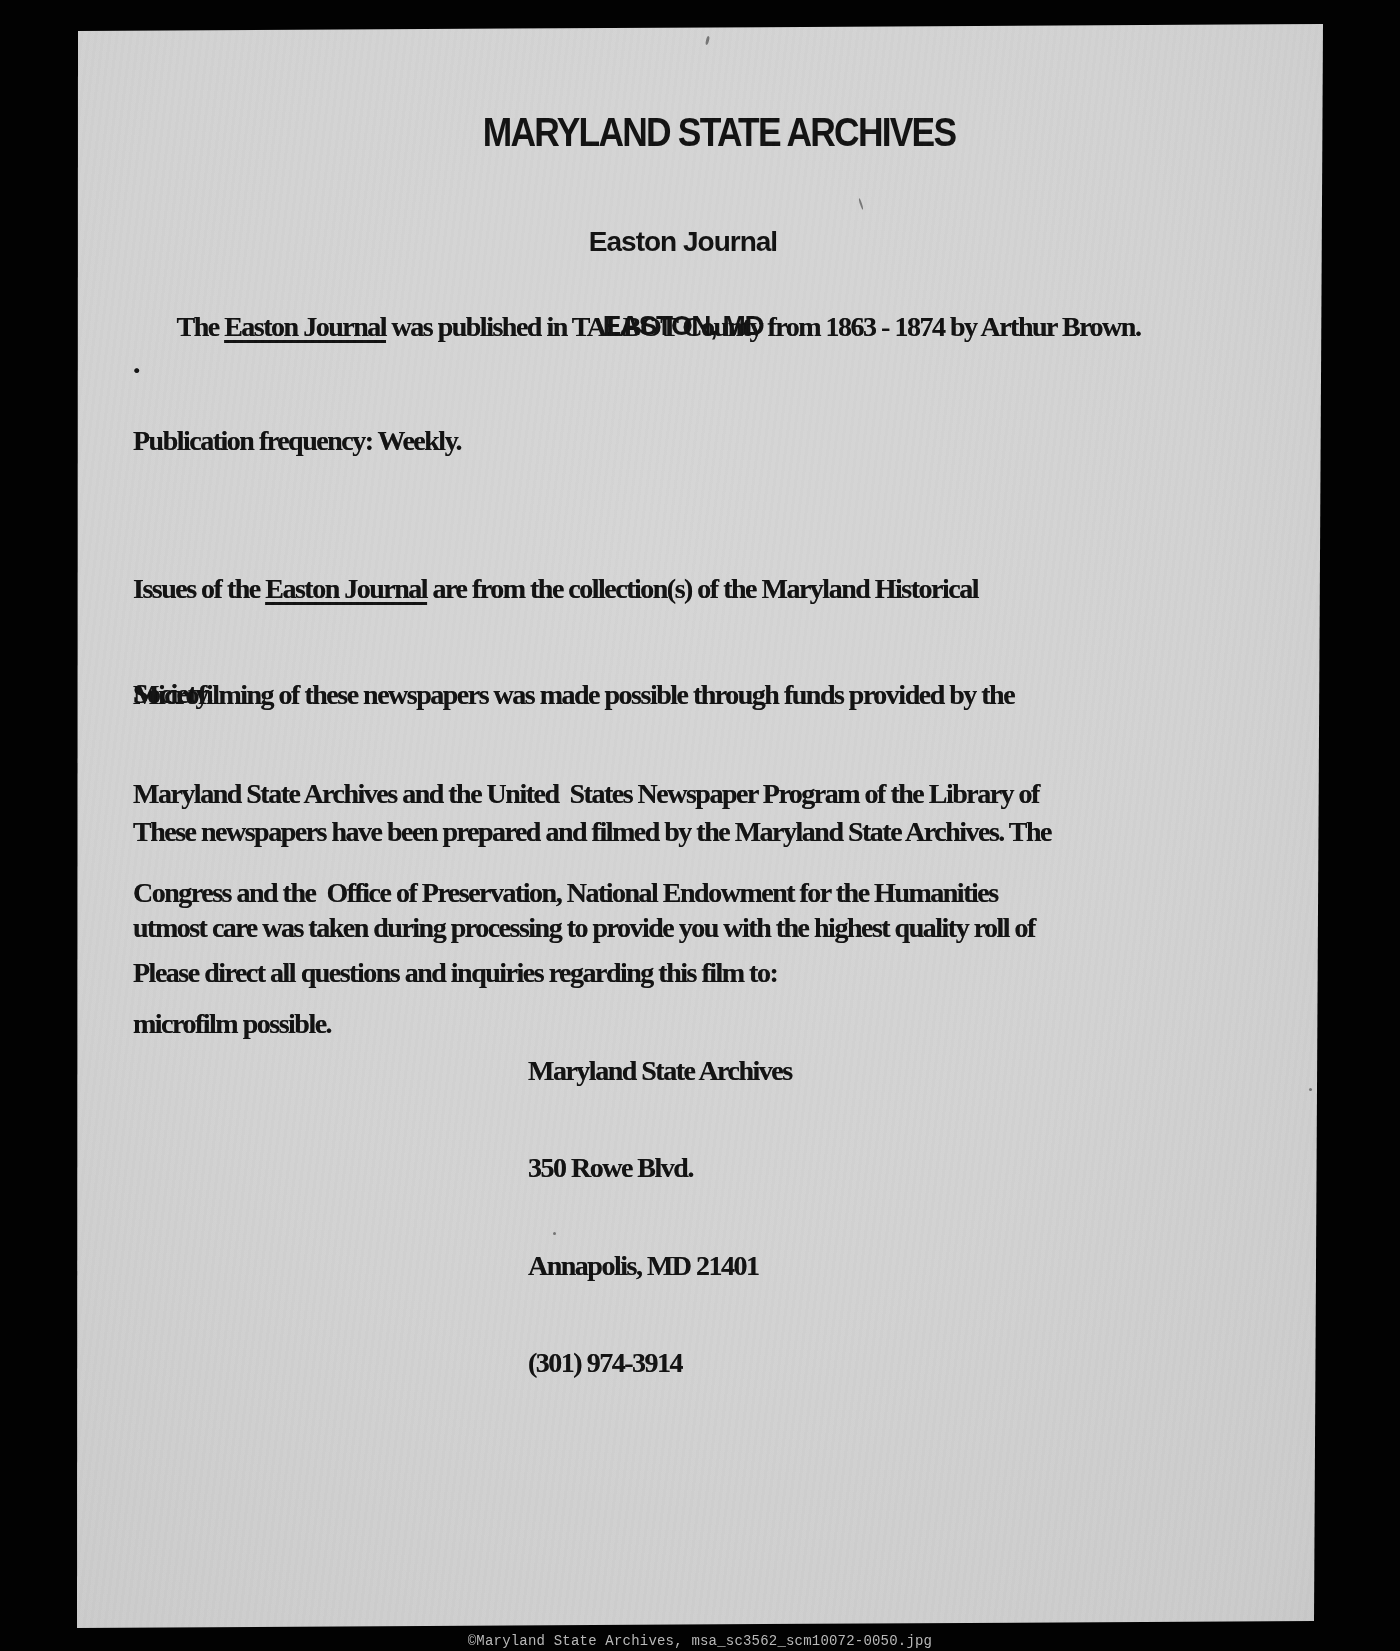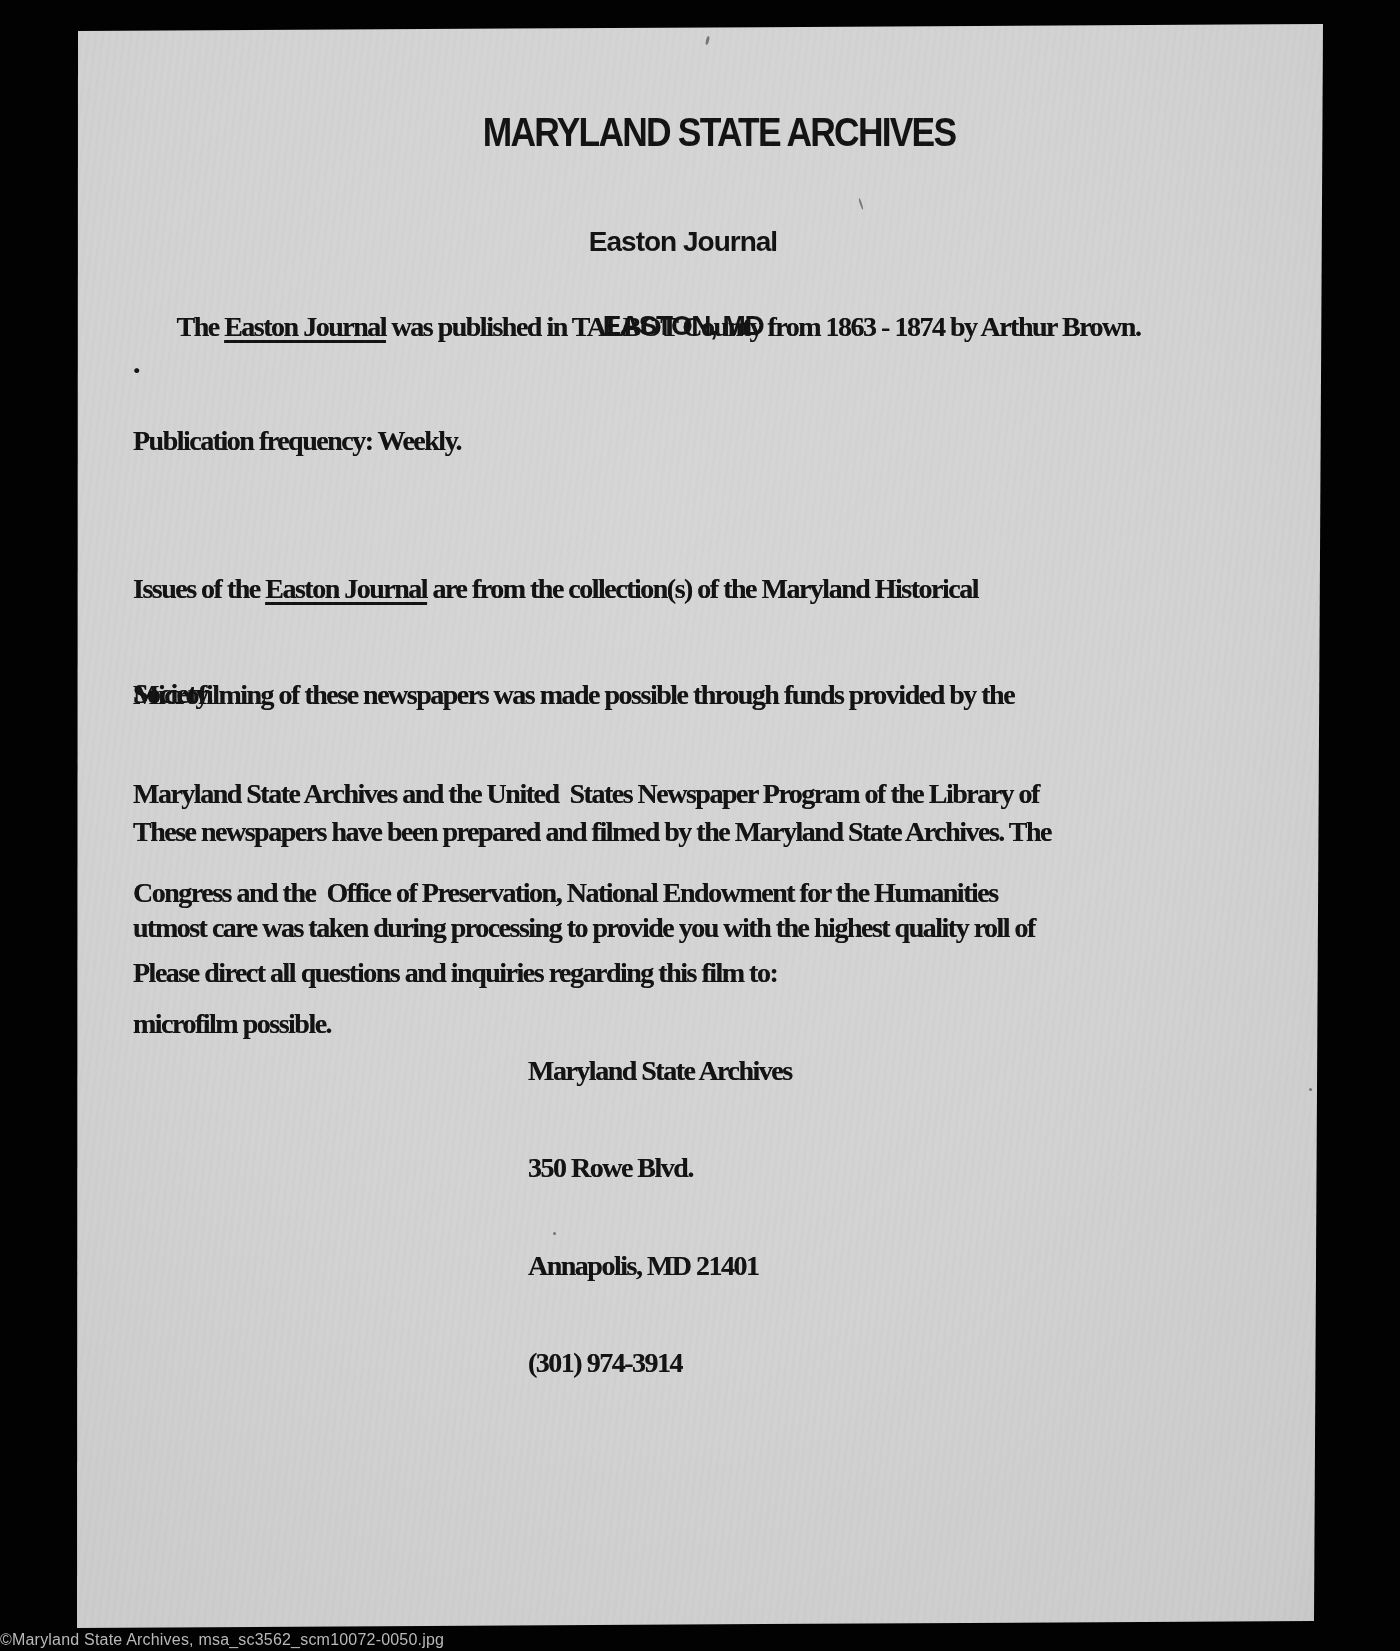--- a/index.html
+++ b/index.html
@@ -90,23 +90,23 @@
   #para-collections { top: 501px; line-height: 35px; }
   #para-funding { top: 612px; line-height: 33px; }
   #para-quality { top: 752px; line-height: 32px; }
   #para-inquiries { top: 892px; line-height: 32.5px; }
   .addr-line { padding-left: 395px; }
   #image-caption {
     position: absolute;
     left: 0;
     right: 0;
     bottom: 2px;
-    text-align: left;
-    font-family: Liberation Sans, sans-serif;
-    font-size: 16px;
+    text-align: center;
+    font-family: Liberation Mono, monospace;
+    font-size: 14px;
     letter-spacing: 0.2px;
     color: #b8b8b8;
     white-space: pre;
   }
   
   .speck {
     position: absolute;
     background: rgba(40,40,40,0.55);
     border-radius: 50%;
   }

